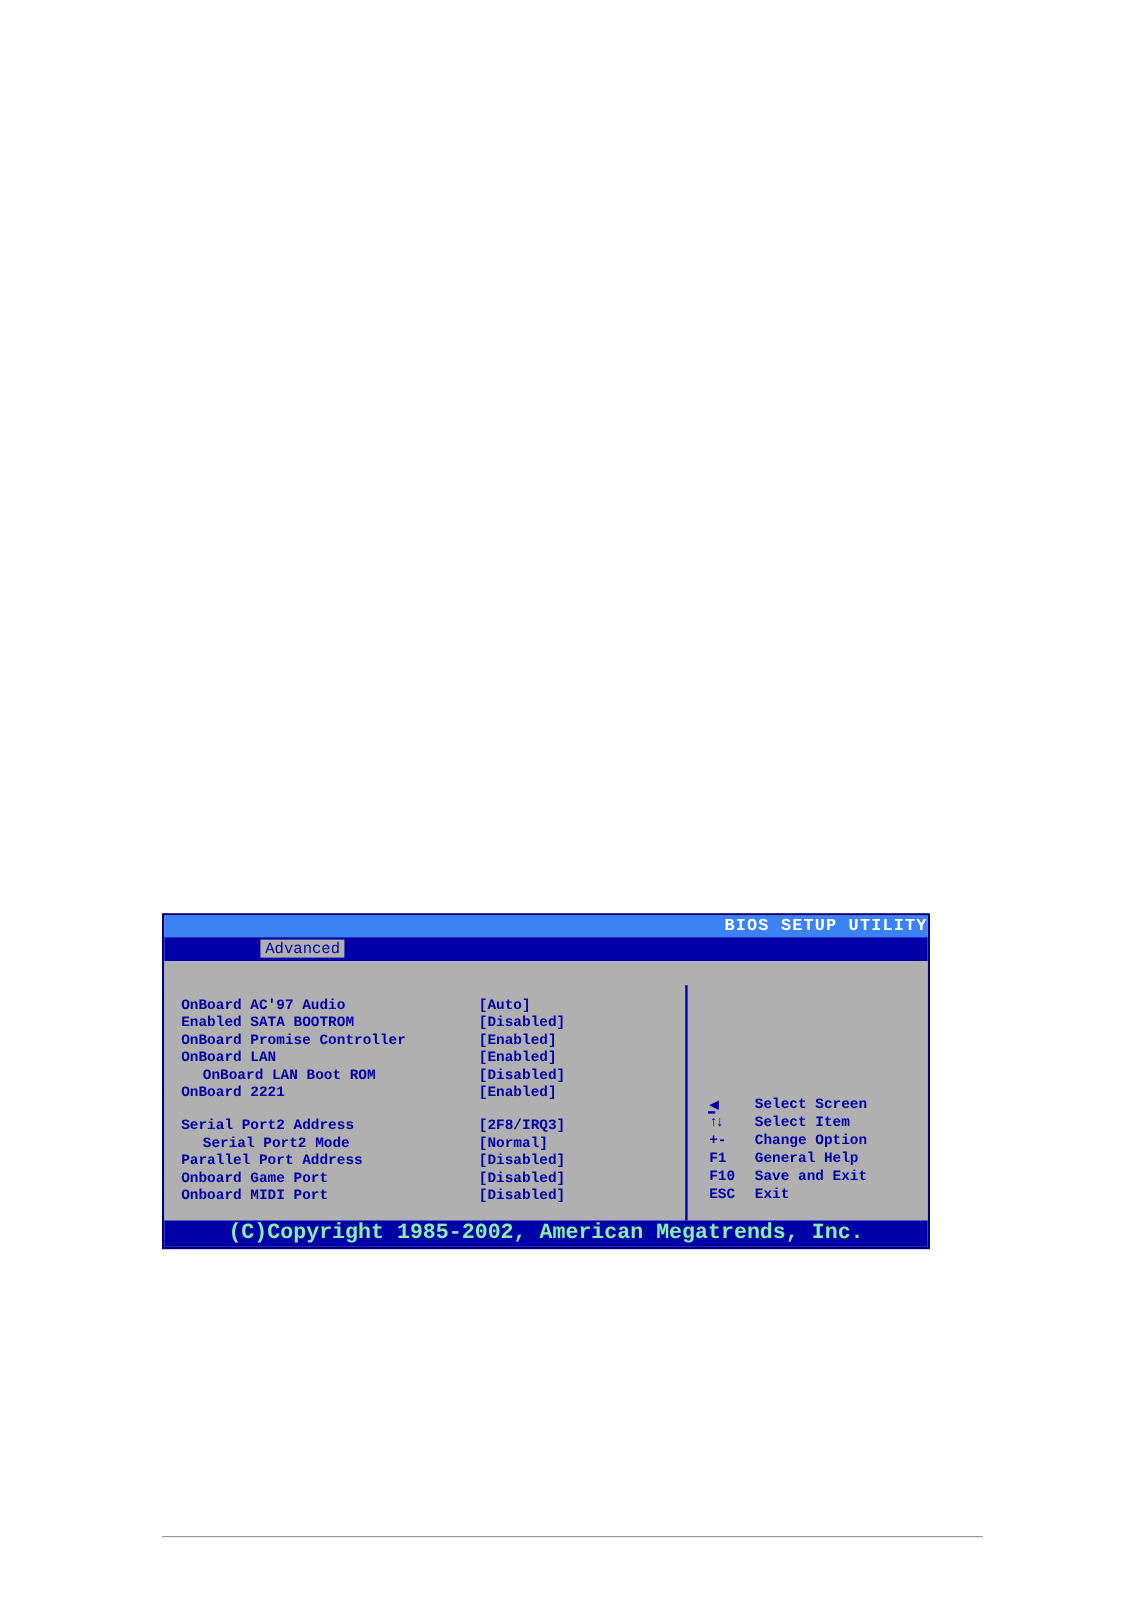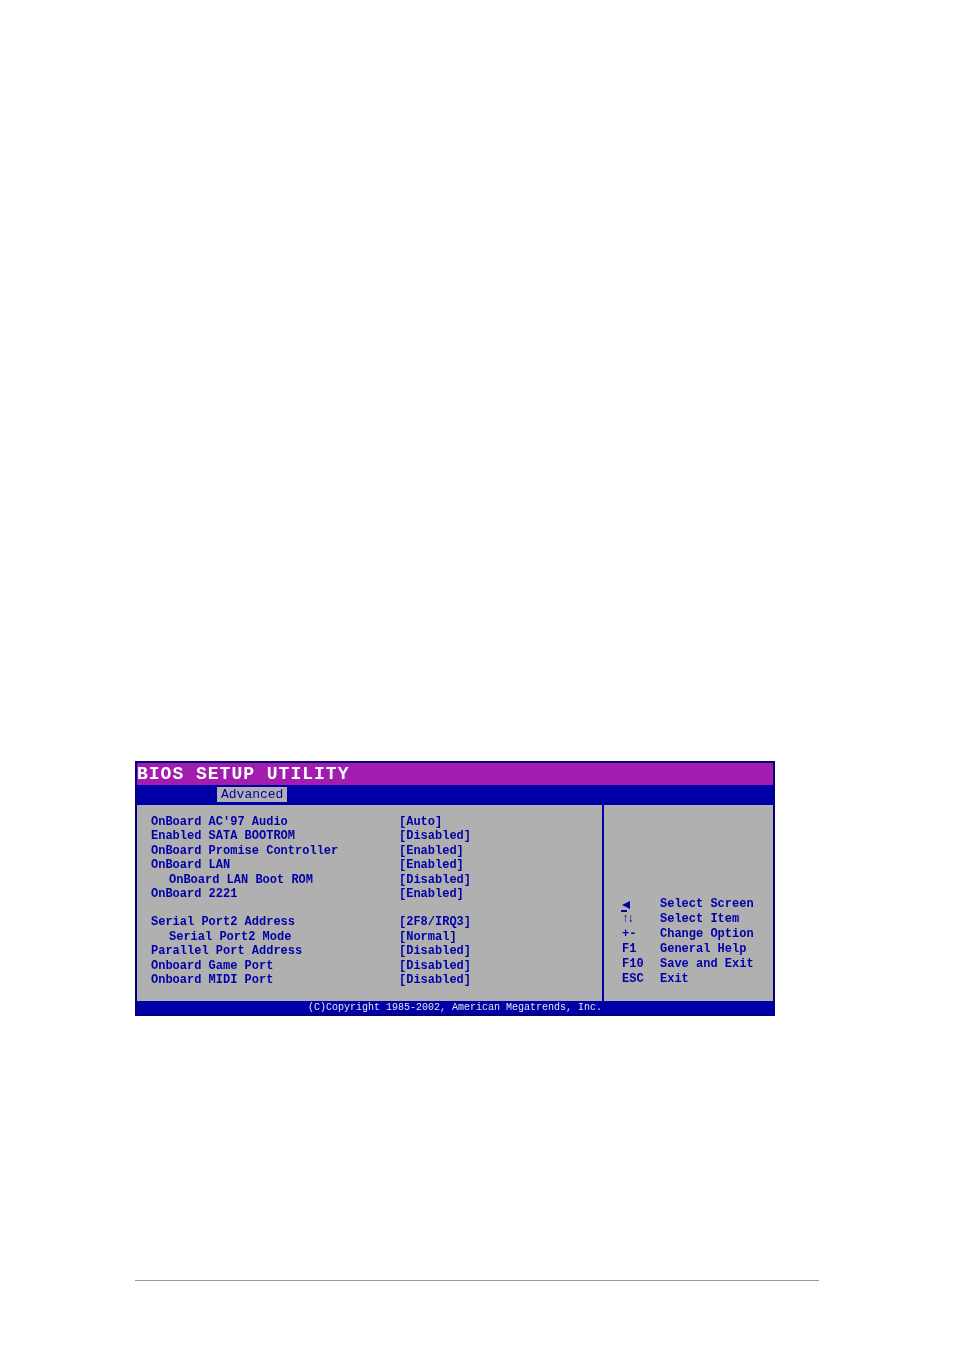--- a/index.html
+++ b/index.html
@@ -11,25 +11,25 @@
       position: relative;
     }
     .bios-container {
       position: absolute;
       top: 761px;
       left: 135px;
       width: 640px;
       border: 2px solid #000080;
     }
     .bios-title {
-      background: #a21caf;
+      background: #3b82f6;
       color: #ffffff;
-      text-align: left;
-      font-weight: bold;
-      font-size: 18px;
+      text-align: right;
+      font-weight: bold;
+      font-size: 14px;
       padding: 1px 0;
       letter-spacing: 1px;
     }
     .bios-tab-row {
       background: #0000a8;
       padding: 0 80px 2px 80px;
     }
     .bios-tab {
       display: inline-block;
       background: #b0b0b0;
@@ -39,23 +39,24 @@
       padding: 0 4px;
     }
     .bios-body {
       display: flex;
       background: #b0b0b0;
     }
     .bios-left {
       flex: 1;
       padding: 10px 0 14px 14px;
       border-right: 2px solid #0000a8;
+      margin-top: 20px;
     }
     .bios-right {
-      width: 169px;
+      width: 200px;
       padding: 10px 26px 14px 10px;
       position: relative;
     }
     .setting-row {
       display: flex;
       color: #0000a8;
       font-size: 12px;
       font-weight: bold;
       line-height: 1.2;
     }
@@ -80,24 +81,24 @@
       align-items: center;
     }
     .help-key {
       width: 38px;
       display: inline-flex;
       align-items: center;
     }
     .help-desc { }
     .bios-footer {
       background: #0000a8;
-      color: #e5e5e5;
+      color: #86efac;
       text-align: center;
-      font-weight: normal;
-      font-size: 10px;
+      font-weight: bold;
+      font-size: 18px;
       padding: 1px 0;
     }
     .icon-arrow-left {
       display: inline-block;
       width: 0; height: 0;
       border-top: 4px solid transparent;
       border-bottom: 4px solid transparent;
       border-right: 8px solid #0000a8;
       margin-right: 2px;
     }

